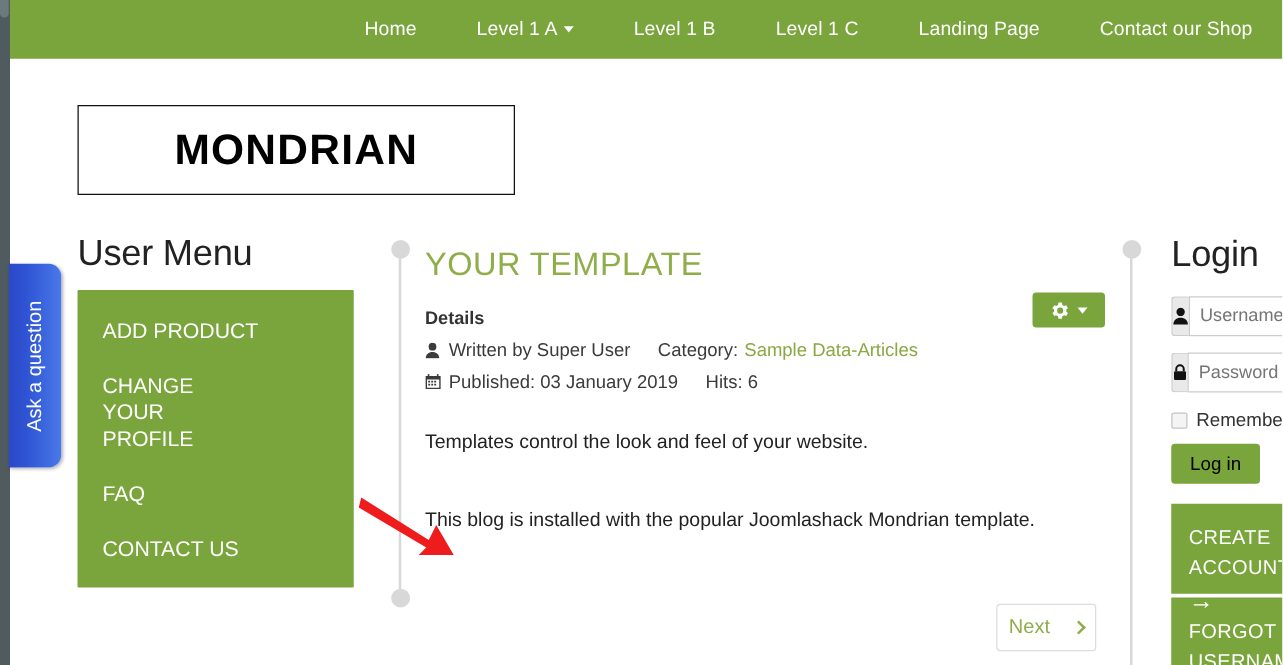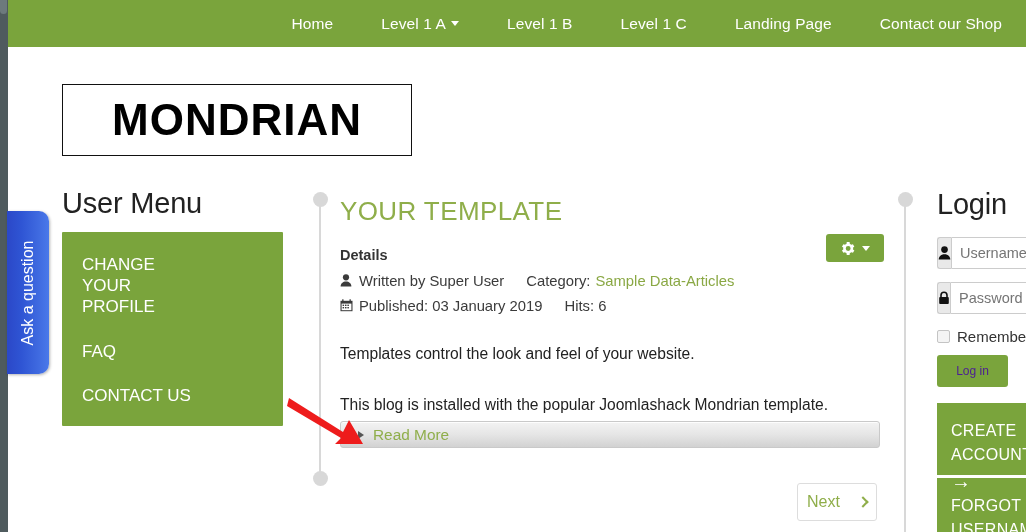--- a/index.html
+++ b/index.html
@@ -80,21 +80,21 @@
     border: 1px solid #111111;
     background: #ffffff;
     display: flex;
     align-items: center;
     justify-content: center;
     z-index: 10;
   }
   .logo-text {
     font-family: "Liberation Sans", sans-serif;
     font-weight: bold;
-    font-size: 44px;
+    font-size: 34px;
     letter-spacing: 1px;
     color: #000000;
   }
 
   
   .ask-tab {
     position: absolute;
     left: 7px; top: 211px;
     width: 42px; height: 163px;
     background: linear-gradient(90deg, #2b48c8 0%, #2f55d4 35%, #3f6ae0 75%, #4a79ea 100%);
@@ -208,21 +208,21 @@
   .meta-sep { display: inline-block; width: 12px; }
   .meta-link { color: #8aa844; cursor: pointer; }
   .meta-icon { display: inline-flex; width: 14px; height: 15px; align-items: center; }
 
   .body-para {
     font-size: 15.6px;
     color: #222222;
     margin-top: 29px;
     line-height: 1.45;
   }
-  .body-para.second { margin-top: 28px; }
+  .body-para.second { margin-top: 40px; }
 
   .readmore-bar {
     margin-top: 5px;
     width: 540px; height: 27px;
     background: linear-gradient(180deg, #f3f3f3 0%, #e6e6e6 48%, #d2d2d2 100%);
     border: 1px solid #c9c9c9;
     border-radius: 3px;
     display: flex;
     align-items: center;
     padding-left: 17px;
@@ -317,22 +317,22 @@
     background: #f4f4f4;
     border-radius: 2px;
     cursor: pointer;
   }
   .remember-lbl { font-size: 15px; color: #333333; }
   .login-btn {
     width: 71px; height: 32px;
     background: #7aa43c;
     border: none;
     border-radius: 3px;
-    color: #4c1d95;
-    font-size: 12px;
+    color: #000000;
+    font-size: 15px;
     font-family: "Liberation Sans", sans-serif;
     cursor: pointer;
   }
   .green-panel {
     width: 150px;
     background: #7aa43c;
     color: #ffffff;
     padding: 16px 0 16px 14px;
     font-size: 16px;
     letter-spacing: .3px;
@@ -399,20 +399,23 @@
   <div class="rail" style="left:319px; top:198px; height:286px;"></div>
   <div class="rail-dot" style="left:313px; top:192px;"></div>
   <div class="rail-dot" style="left:313px; top:471px;"></div>
 
   <div class="rail" style="left:904px; top:198px; height:334px;"></div>
   <div class="rail-dot" style="left:898px; top:192px;"></div>
 
   <div class="col-left">
     <h2 class="module-title">User Menu</h2>
     <div class="usermenu">
+      <div class="usermenu-item">
+        <span>ADD PRODUCT</span>
+      </div>
       <div class="usermenu-item" style="max-width:140px;">
         <span>CHANGE YOUR PROFILE</span>
       </div>
       <div class="usermenu-item">
         <span>FAQ</span>
       </div>
       <div class="usermenu-item">
         <span>CONTACT US</span>
       </div>
     </div>
@@ -460,24 +463,20 @@
         </svg>
       </span>
       <span>Published: 03 January 2019</span>
       <span class="meta-sep"></span>
       <span>Hits: 6</span>
     </div>
 
     <p class="body-para">Templates control the look and feel of your website.</p>
     <p class="body-para second">This blog is installed with the popular Joomlashack Mondrian template.</p>
 
-    <div class="readmore-bar">
-      <i class="caret-right"></i>
-      <span class="readmore-text">Read More</span>
-    </div>
   </div>
 
   <div class="next-btn">
     <span class="lbl">Next</span>
     <i class="chev-right"></i>
   </div>
 
   <div class="col-login">
     <h2 class="login-title">Login</h2>
 

